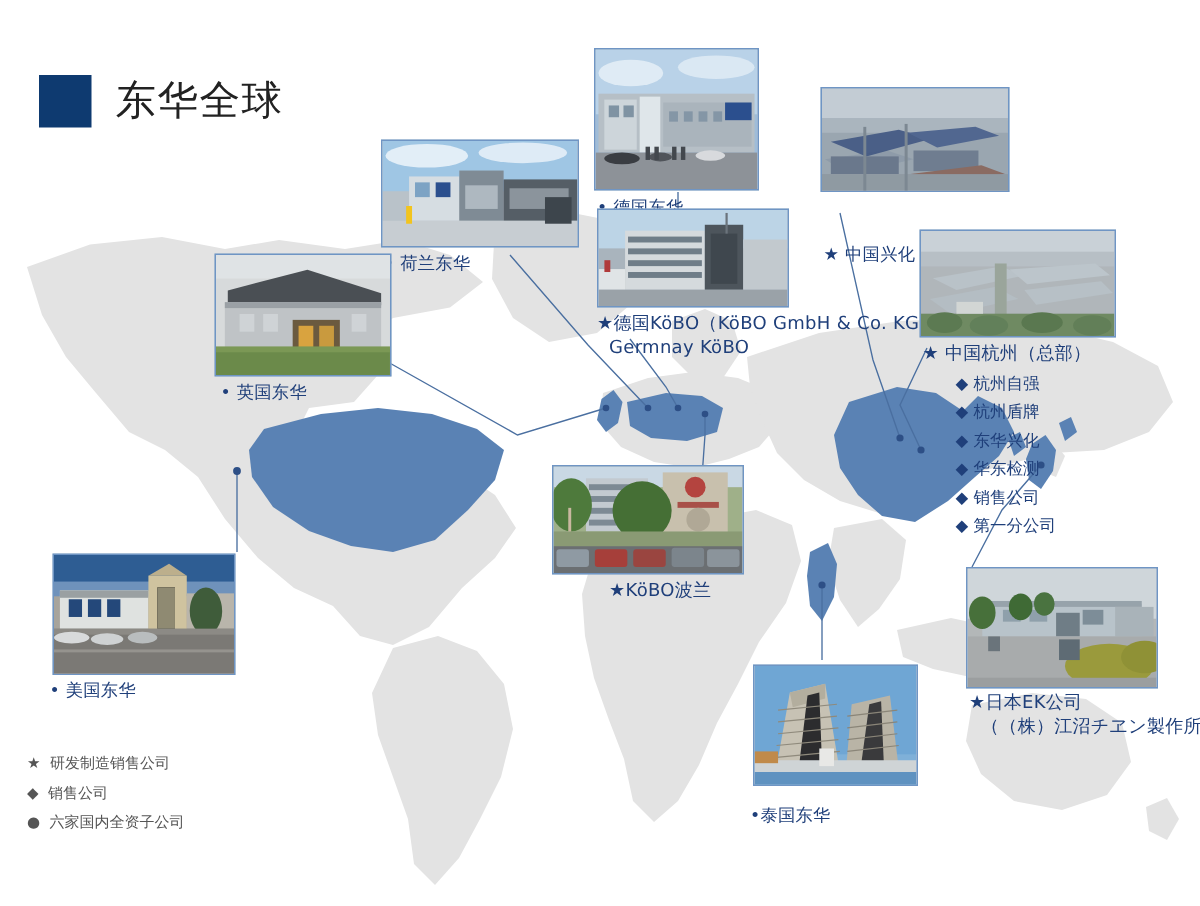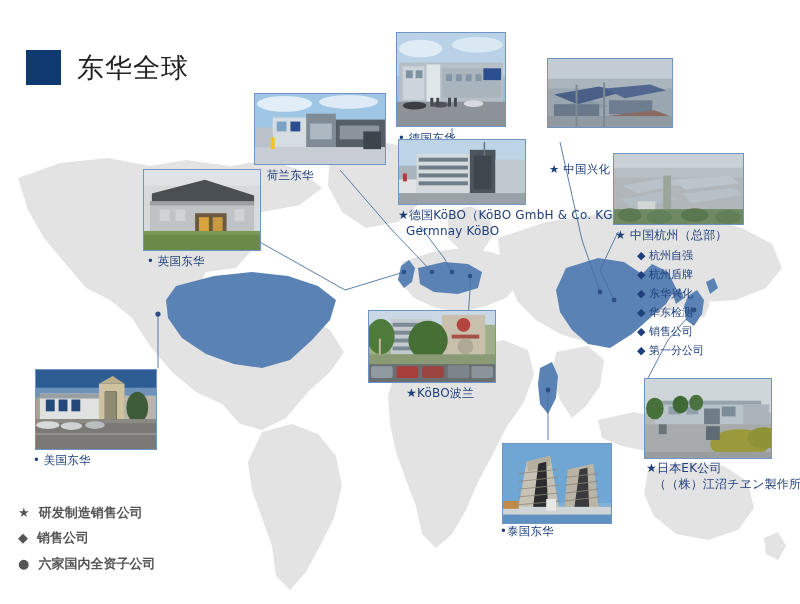--- a/index.html
+++ b/index.html
@@ -45,21 +45,21 @@
     font-size:11.5px;
     line-height:1.32;
     white-space:pre;
     letter-spacing:0.2px;
   }
   .label.big{font-size:12px;}
   .sublist{position:absolute;color:#1f3f7a;font-size:11px;line-height:1.72;}
   .sublist div{white-space:pre;}
 
   
-  #legend{position:absolute;left:18px;top:500px;color:#555;font-size:13px;line-height:1.95;font-weight:bold;}
+  #legend{position:absolute;left:18px;top:500px;color:#555;font-size:10px;line-height:1.95;}
   #legend div{white-space:pre;}
 </style>
 </head>
 <body>
 
 <div id="stage">
 
   <div id="map-layer">
     <svg viewBox="0 0 800 604" xmlns="http://www.w3.org/2000/svg">
       <g>
@@ -360,21 +360,21 @@
         <line x1="63" y1="42" x2="97" y2="38"></line>
         <line x1="63" y1="50" x2="97" y2="46"></line>
         <line x1="63" y1="58" x2="98" y2="54"></line>
       </g>
       <rect x="0" y="64" width="110" height="8" fill="#cfd4d6"></rect>
       <rect x="0" y="72" width="110" height="9" fill="#5f92c0"></rect>
       <rect x="44" y="56" width="10" height="12" fill="#e8e8e6"></rect>
       <rect x="0" y="58" width="16" height="8" fill="#c08a4a"></rect>
     </svg>
   </div>
-  <div class="label" style="left:500px;top:524px;">•泰国东华</div>
+  <div class="label" style="left:500px;top:536px;">•泰国东华</div>
 
   <div class="photo" style="left:644px;top:378px;width:128px;height:81px;">
     <svg class="px" viewBox="0 0 128 81" preserveAspectRatio="none">
       <rect x="0" y="0" width="128" height="81" fill="#b3b7b8"></rect>
       <rect x="0" y="0" width="128" height="34" fill="#cfd6da"></rect>
       <rect x="10" y="24" width="108" height="22" fill="#b8c3ca"></rect>
       <rect x="10" y="22" width="108" height="4" fill="#97a3ab"></rect>
       <rect x="24" y="28" width="12" height="8" fill="#8fa0ab"></rect>
       <rect x="42" y="28" width="12" height="8" fill="#8fa0ab"></rect>
       <rect x="78" y="28" width="14" height="10" fill="#7d8d98"></rect>

